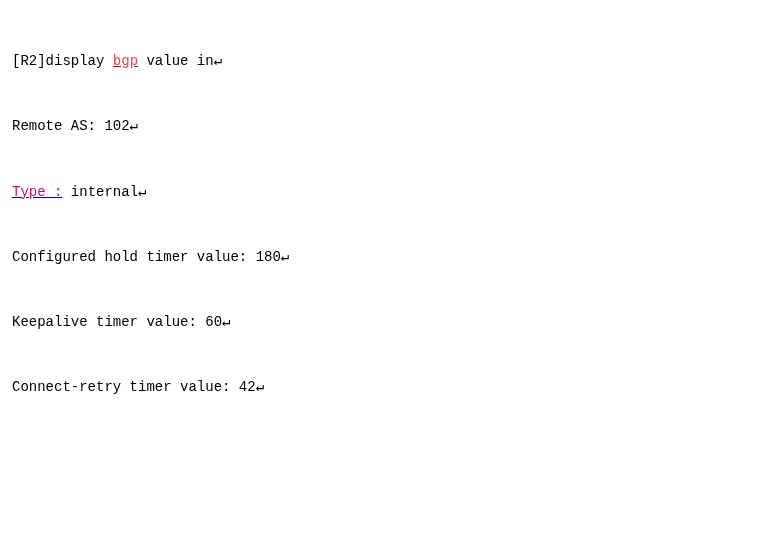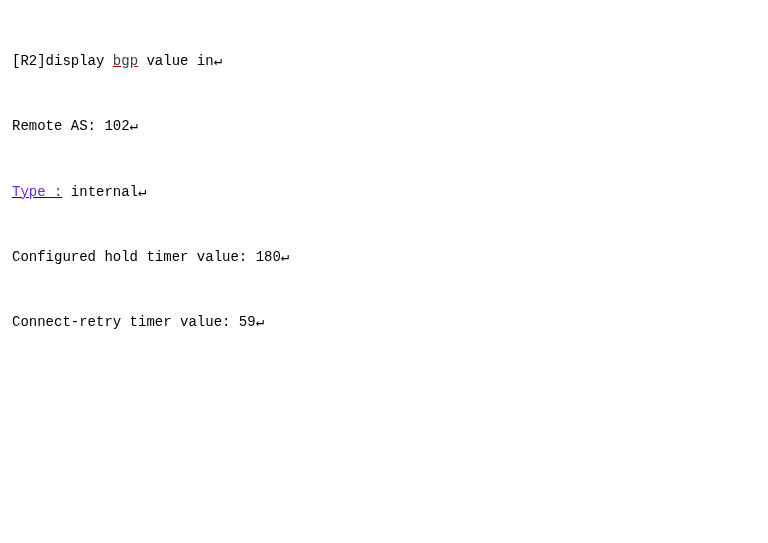--- a/index.html
+++ b/index.html
@@ -18,39 +18,40 @@
       overflow: hidden;
     }
     .terminal {
       line-height: 1.55;
       white-space: pre;
     }
     .line {
       display: block;
     }
     .red {
-      color: #404040;
+      color: #ef4444;
       text-decoration: underline;
       text-decoration-color: #cc0000;
     }
     .blue-text {
-      color: #6d28d9;
+      color: #be185d;
       text-decoration: underline;
       text-decoration-color: #0000cc;
     }
   </style>
 </head>
 <body>
 
 <div class="terminal">
   <span class="line"><span>[R2]display </span><span class="red">bgp</span><span> value in↵</span></span>
   <span class="line">Remote AS: 102↵</span>
   <span class="line"><span class="blue-text">Type :</span> internal↵</span>
   <span class="line">Configured hold timer value: 180↵</span>
-  <span class="line">Connect-retry timer value: 59↵</span>
+  <span class="line">Keepalive timer value: 60↵</span>
+  <span class="line">Connect-retry timer value: 42↵</span>
   
   
   
   
   
   
   
   
   
   

